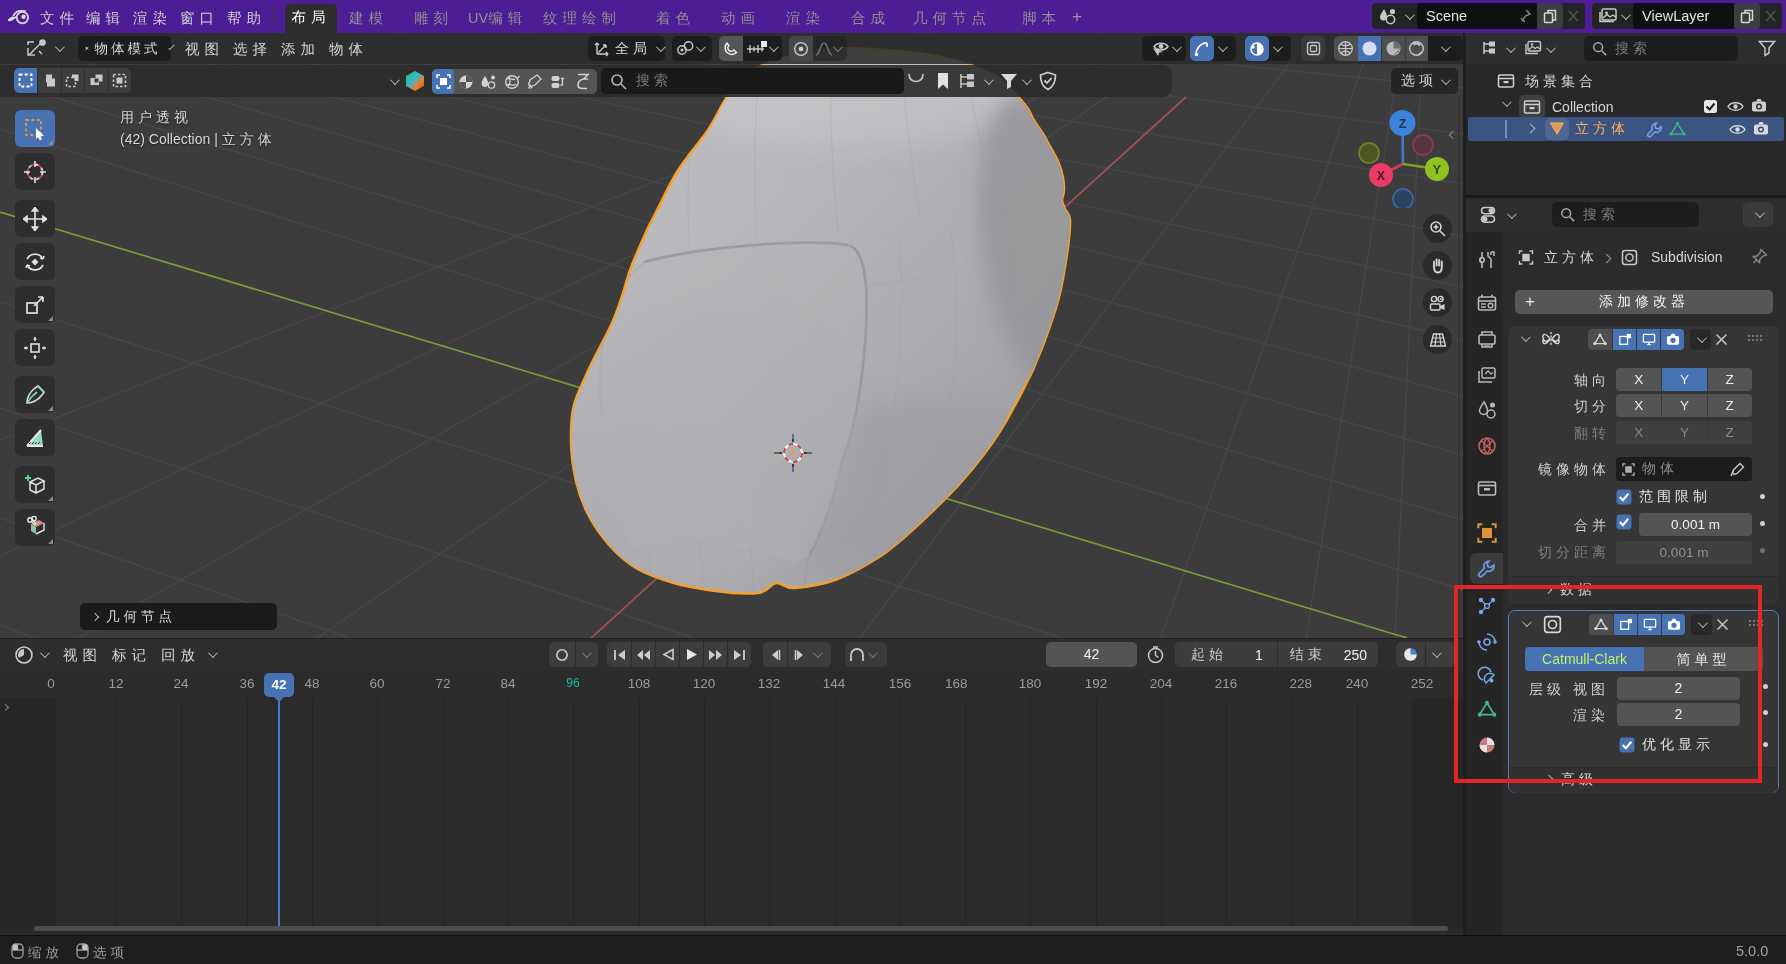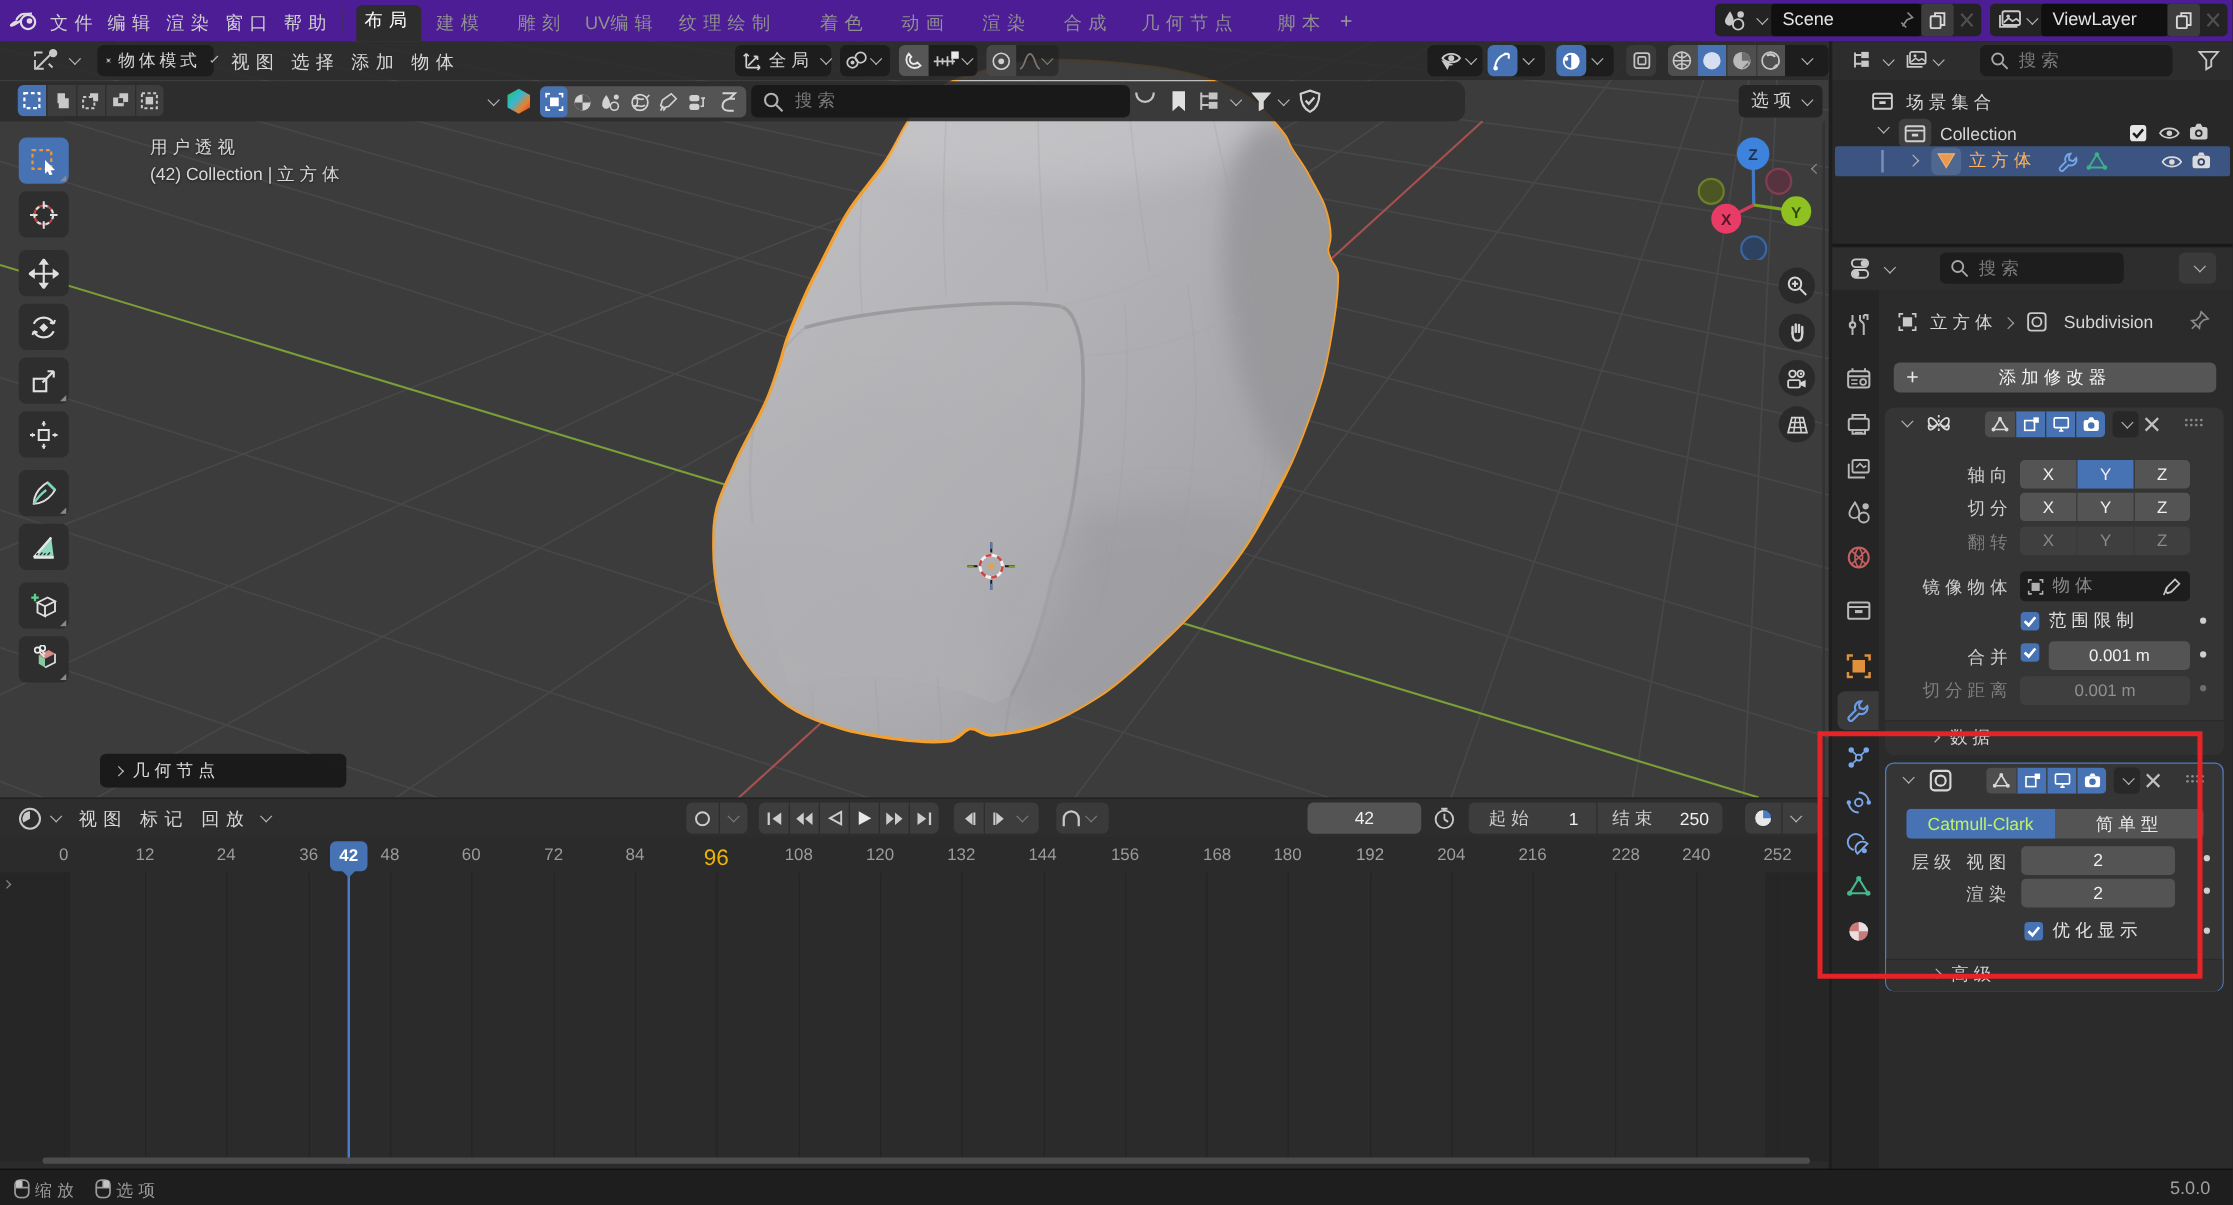--- a/index.html
+++ b/index.html
@@ -602,27 +602,27 @@
   <div class="ab" style="left:0;top:59px;width:56px;height:231px;background:#262626"></div>
   <div class="ab" style="left:1412px;top:59px;width:51px;height:231px;background:#262626"></div>
   <span class="ab" style="left:31px;top:37px;width:40px;text-align:center;font-size:13.5px;color:#9b9b9b">0</span>
   <span class="ab" style="left:96px;top:37px;width:40px;text-align:center;font-size:13.5px;color:#9b9b9b">12</span>
   <span class="ab" style="left:161px;top:37px;width:40px;text-align:center;font-size:13.5px;color:#9b9b9b">24</span>
   <span class="ab" style="left:227px;top:37px;width:40px;text-align:center;font-size:13.5px;color:#9b9b9b">36</span>
   <span class="ab" style="left:292px;top:37px;width:40px;text-align:center;font-size:13.5px;color:#9b9b9b">48</span>
   <span class="ab" style="left:357px;top:37px;width:40px;text-align:center;font-size:13.5px;color:#9b9b9b">60</span>
   <span class="ab" style="left:423px;top:37px;width:40px;text-align:center;font-size:13.5px;color:#9b9b9b">72</span>
   <span class="ab" style="left:488px;top:37px;width:40px;text-align:center;font-size:13.5px;color:#9b9b9b">84</span>
-  <span class="ab" style="left:553px;top:37px;width:40px;text-align:center;font-size:18px;color:#eab308">96</span>
+  <span class="ab" style="left:553px;top:37px;width:40px;text-align:center;font-size:12px;color:#14b8a6">96</span>
   <span class="ab" style="left:619px;top:37px;width:40px;text-align:center;font-size:13.5px;color:#9b9b9b">108</span>
   <span class="ab" style="left:684px;top:37px;width:40px;text-align:center;font-size:13.5px;color:#9b9b9b">120</span>
   <span class="ab" style="left:749px;top:37px;width:40px;text-align:center;font-size:13.5px;color:#9b9b9b">132</span>
   <span class="ab" style="left:814px;top:37px;width:40px;text-align:center;font-size:13.5px;color:#9b9b9b">144</span>
   <span class="ab" style="left:880px;top:37px;width:40px;text-align:center;font-size:13.5px;color:#9b9b9b">156</span>
-  <span class="ab" style="left:945px;top:37px;width:40px;text-align:right;font-size:13.5px;color:#9b9b9b">168</span>
+  <span class="ab" style="left:945px;top:37px;width:40px;text-align:left;font-size:13.5px;color:#9b9b9b">168</span>
   <span class="ab" style="left:1010px;top:37px;width:40px;text-align:center;font-size:13.5px;color:#9b9b9b">180</span>
   <span class="ab" style="left:1076px;top:37px;width:40px;text-align:center;font-size:13.5px;color:#a3a3a3">192</span>
   <span class="ab" style="left:1141px;top:37px;width:40px;text-align:center;font-size:13.5px;color:#9b9b9b">204</span>
   <span class="ab" style="left:1206px;top:37px;width:40px;text-align:center;font-size:13.5px;color:#9b9b9b">216</span>
   <span class="ab" style="left:1272px;top:37px;width:40px;text-align:right;font-size:13.5px;color:#9b9b9b">228</span>
   <span class="ab" style="left:1337px;top:37px;width:40px;text-align:center;font-size:13.5px;color:#9b9b9b">240</span>
   <span class="ab" style="left:1402px;top:37px;width:40px;text-align:center;font-size:13.5px;color:#9b9b9b">252</span>
   <div class="ab" style="left:50.7px;top:59px;width:1px;height:231px;background:#242424"></div>
   <div class="ab" style="left:116.0px;top:59px;width:1px;height:231px;background:#242424"></div>
   <div class="ab" style="left:181.3px;top:59px;width:1px;height:231px;background:#242424"></div>

